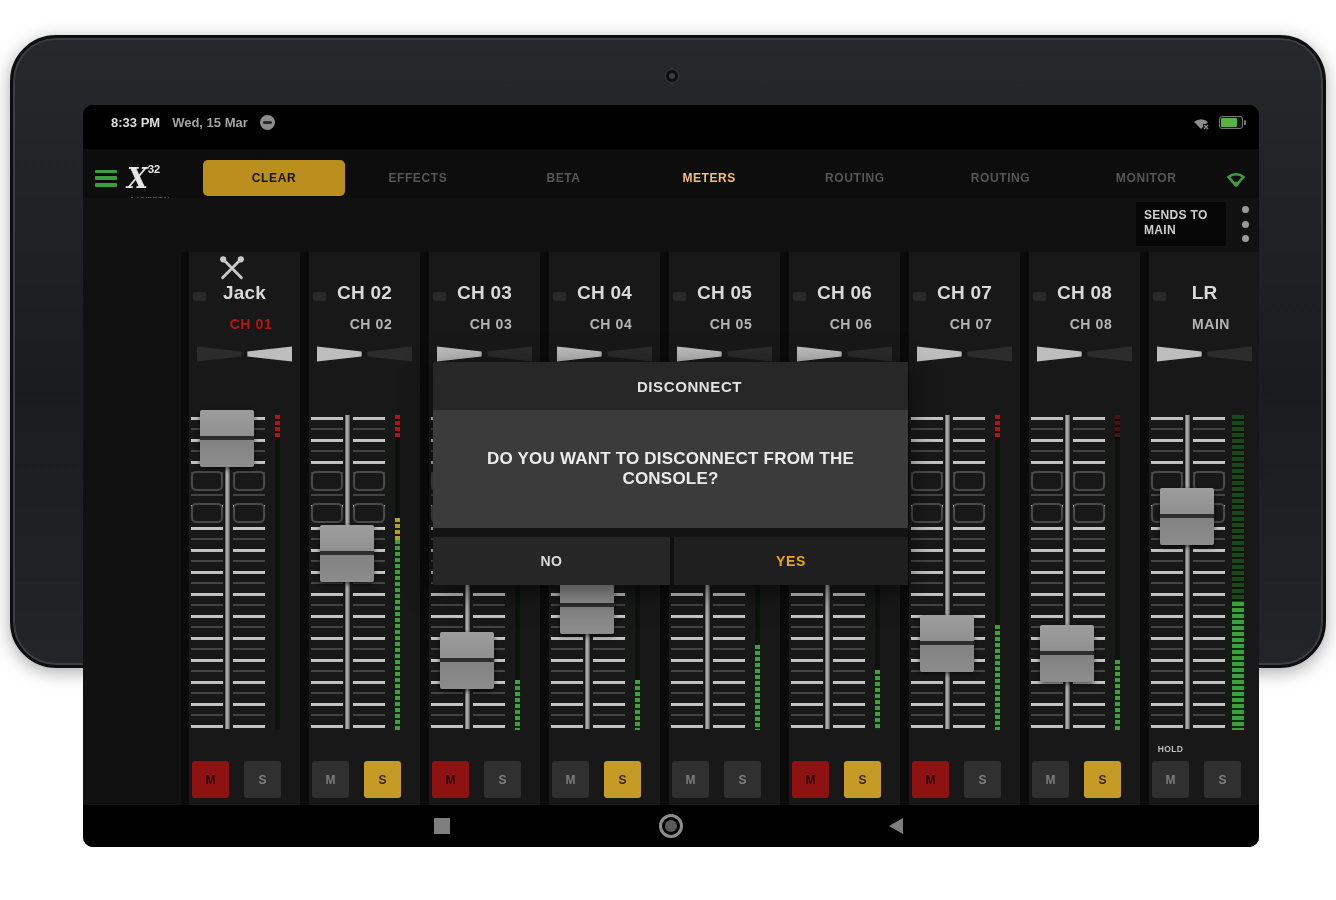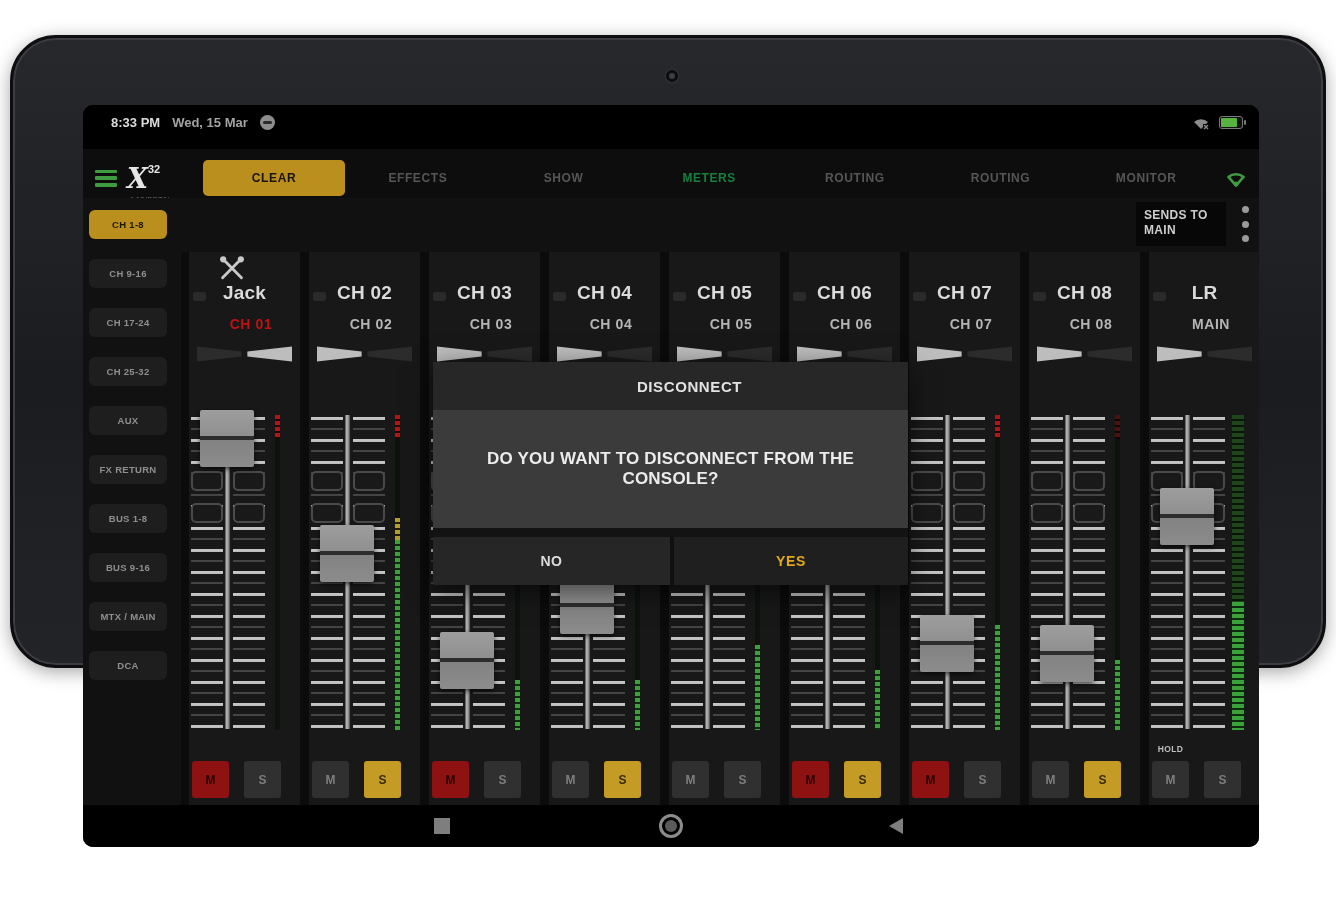--- a/index.html
+++ b/index.html
@@ -35,21 +35,21 @@
   .app-bar{position:absolute;left:0;top:44px;width:100%;height:58px;background:#0d0d0d;
     display:flex;align-items:center;}
   .hamburger{width:22px;height:17px;margin-left:12px;display:flex;flex-direction:column;justify-content:space-between;cursor:pointer;}
   .hamburger span{display:block;height:3.5px;background:#3f9b3f;border-radius:1px;}
   .logo-block{margin-left:10px;width:70px;position:relative;color:#e6e6e6;}
   .logo-x{font-size:27px;font-weight:bold;font-style:italic;font-family:"DejaVu Serif", serif;letter-spacing:-2px;}
   .logo-32{font-size:11px;font-weight:bold;vertical-align:top;margin-left:2px;}
   .logo-ver{position:absolute;left:2px;top:32px;font-size:8px;color:#6f6f6f;white-space:nowrap;}
   .tabs{flex:1;display:flex;align-items:center;height:100%;margin-left:6px;}
   .tab{flex:1;text-align:center;font-size:12px;font-weight:bold;letter-spacing:.6px;color:#565656;cursor:pointer;}
-  .tab.bright{color:#15803d;}
+  .tab.bright{color:#fdba74;}
   .tab.active{color:#171309;background:#bb8f1e;border-radius:5px;max-width:142px;line-height:36px;height:36px;flex:0 0 142px;}
   .appbar-wifi{width:26px;height:22px;margin:0 10px 0 4px;}
 
   
   .main{position:absolute;left:0;top:93px;width:100%;height:607px;background:#111;}
 
   
   .side-list{position:absolute;left:6px;top:12px;width:78px;display:flex;flex-direction:column;gap:20px;}
   .side-btn{height:29px;background:#1e1e1e;border-radius:6px;color:#8f8f8f;font-size:9.5px;font-weight:bold;
     display:flex;align-items:center;justify-content:center;letter-spacing:.3px;cursor:pointer;white-space:nowrap;}
@@ -169,45 +169,33 @@
           <span></span>
           <span></span>
         </div>
       <div class="logo-block">
         <span class="logo-x">X</span><span class="logo-32">32</span>
         <span class="logo-ver">4.13(BETA)</span>
       </div>
       <div class="tabs" id="tabs">
           <div class="tab active">CLEAR</div>
           <div class="tab">EFFECTS</div>
-          <div class="tab">SHOW</div>
+          <div class="tab">BETA</div>
           <div class="tab bright">METERS</div>
           <div class="tab">ROUTING</div>
           <div class="tab">ROUTING</div>
           <div class="tab">MONITOR</div>
         </div>
       <svg class="appbar-wifi" viewBox="0 0 24 20">
         <path d="M12 17 L5 9 A11 11 0 0 1 19 9 Z" fill="none" stroke="#3f9b3f" stroke-width="2.4" stroke-linejoin="round"></path>
         <circle cx="12" cy="15.5" r="2.2" fill="#3f9b3f"></circle>
       </svg>
     </div>
 
     <div class="main">
-      <div class="side-list" id="side-list">
-          <div class="side-btn active">CH 1-8</div>
-          <div class="side-btn">CH 9-16</div>
-          <div class="side-btn">CH 17-24</div>
-          <div class="side-btn">CH 25-32</div>
-          <div class="side-btn">AUX</div>
-          <div class="side-btn">FX RETURN</div>
-          <div class="side-btn">BUS 1-8</div>
-          <div class="side-btn">BUS 9-16</div>
-          <div class="side-btn">MTX / MAIN</div>
-          <div class="side-btn">DCA</div>
-        </div>
 
       <div class="global-ms">
         <span class="gms-label" style="left:6px">HOLD</span>
         <span class="gms-label" style="left:48px">CLEAR</span>
         <div class="gms-btn gms-m">M</div>
         <div class="gms-btn gms-s">S</div>
       </div>
 
       <div class="sends-box">
         <div>SENDS TO</div>

